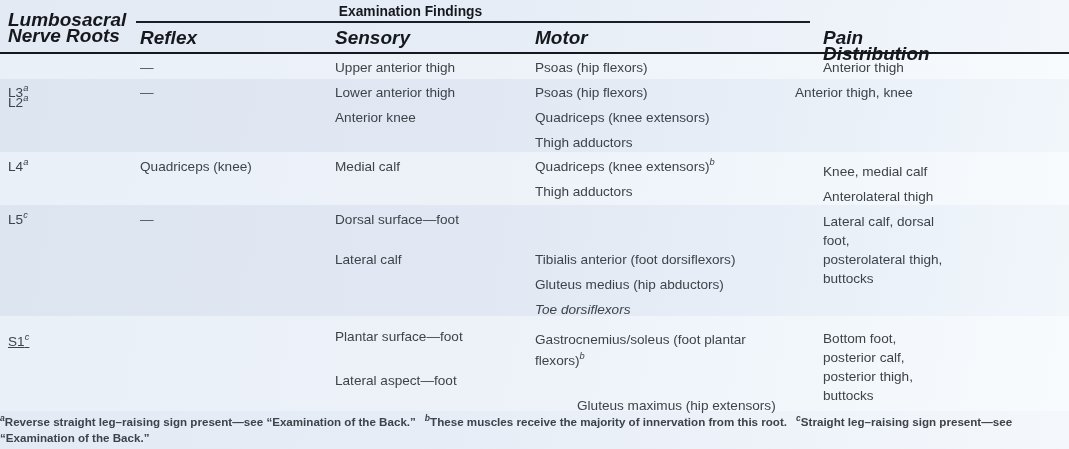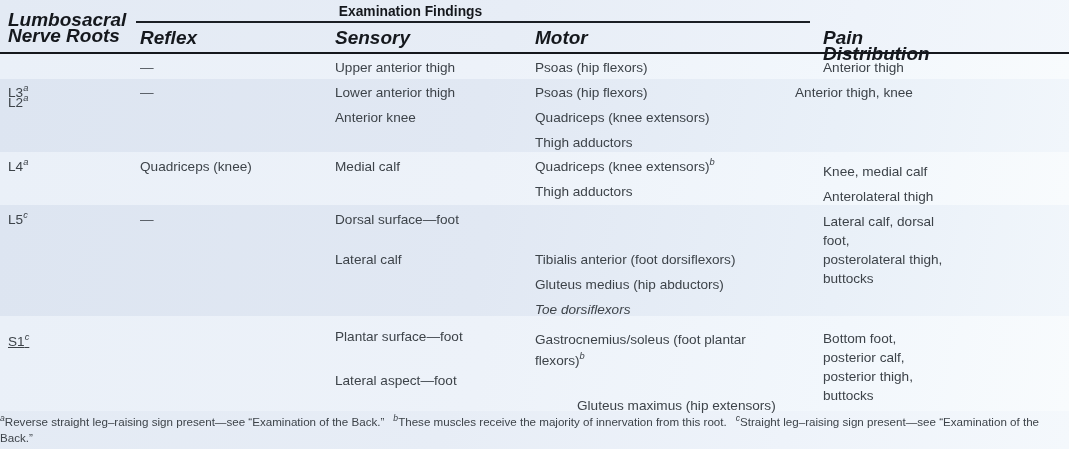--- a/index.html
+++ b/index.html
@@ -111,20 +111,21 @@
 
   
   .footnotes {
     position: absolute;
     left: 0px;
     top: 414px;
     width: 1064px;
     font-size: 11.6px;
     line-height: 15.5px;
     color: #3d4349;
+    font-weight: bold;
   }
   .footnotes .fn { margin-right: 9px; }
   .footnotes .fnmark {
     font-size: 8.6px;
     font-style: italic;
     vertical-align: super;
     line-height: 0;
   }
 </style>
 </head>

